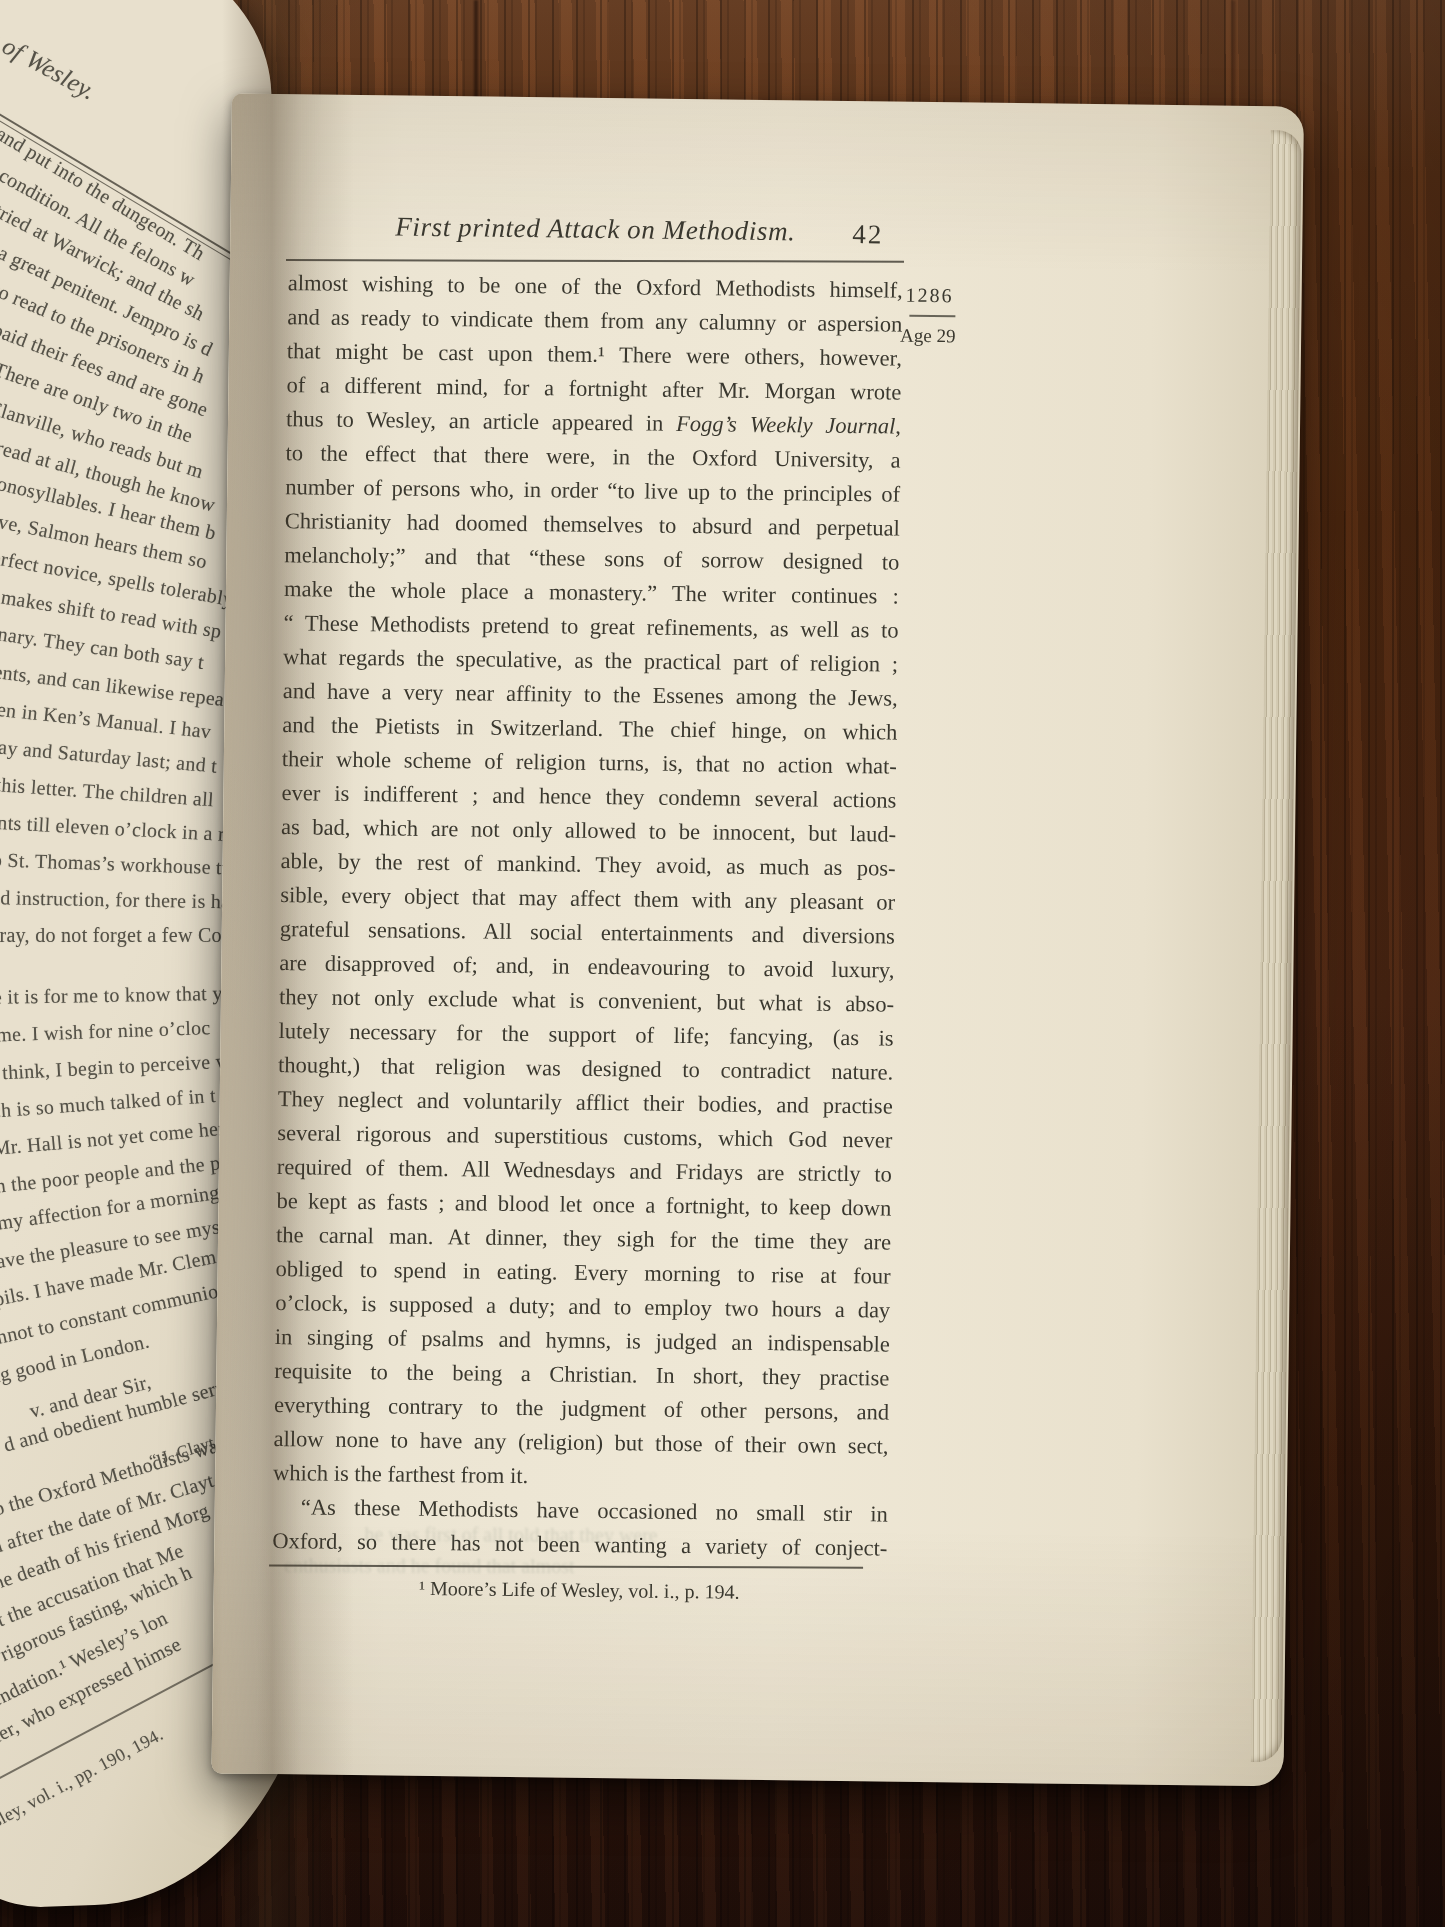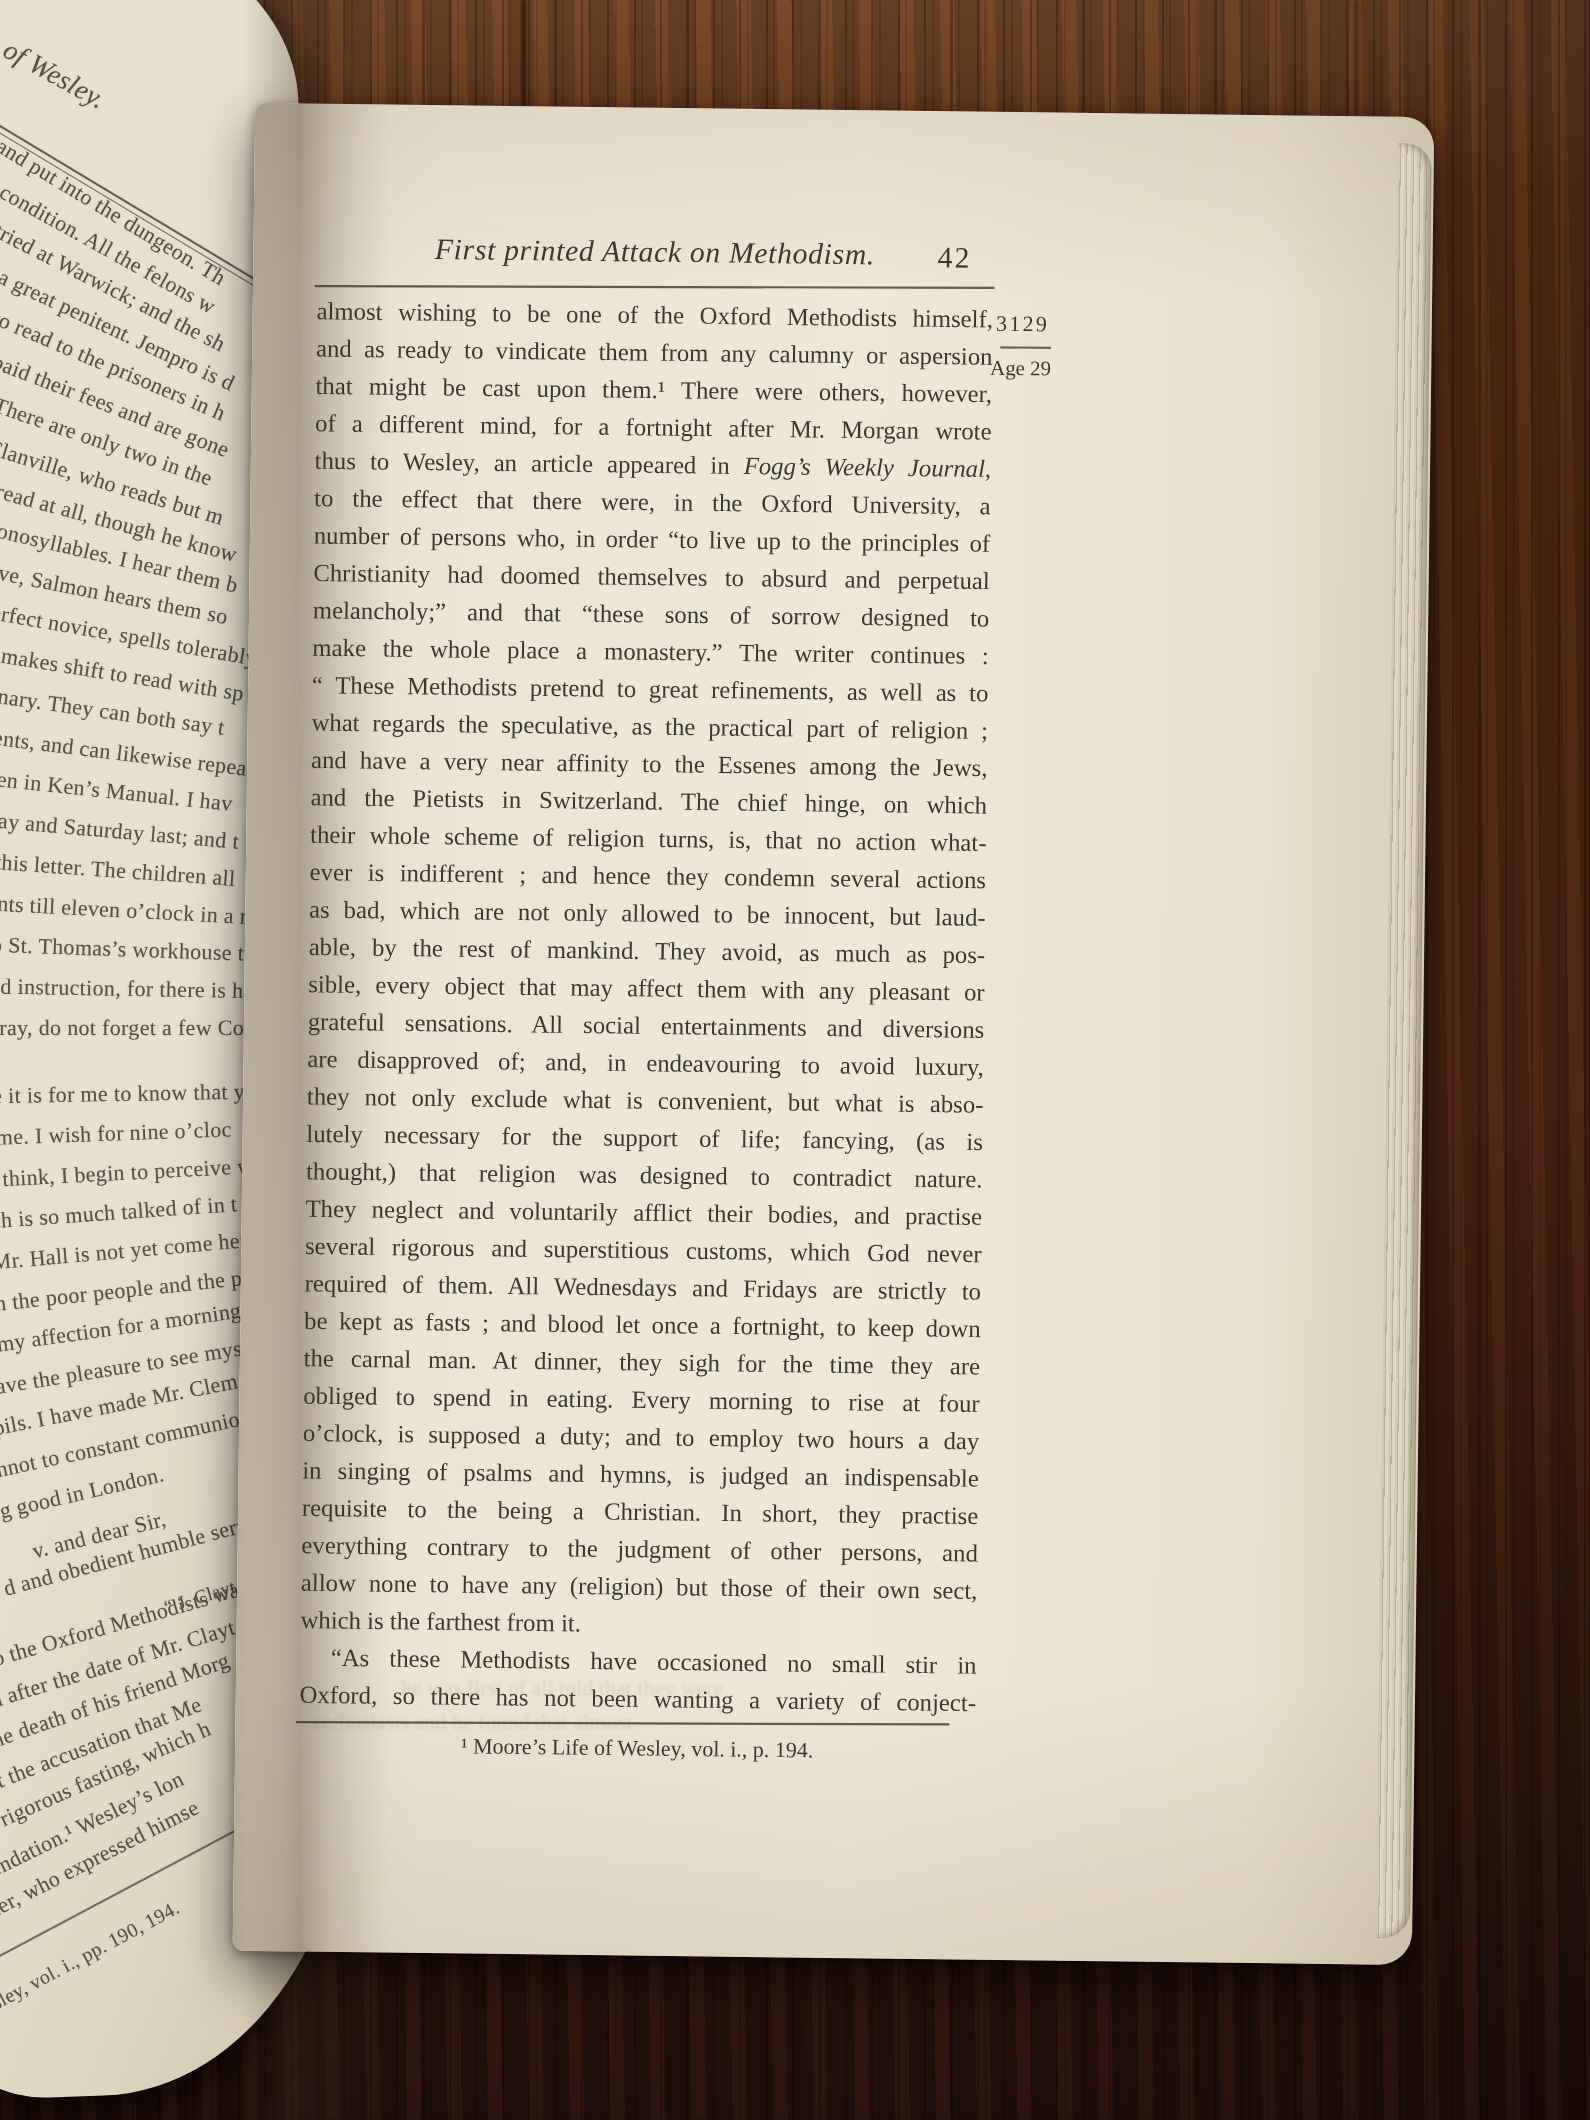--- a/index.html
+++ b/index.html
@@ -147,21 +147,21 @@
       <div class="frag" style="left: -6px; top: 1812px; font-size: 18px; transform: rotate(-28deg);">sley, vol. i., pp. 190, 194.</div>
     </div>
 
   <div class="right-page">
     <div class="fore-edge"></div>
 
     <div class="page-header-title">First printed Attack on Methodism.</div>
     <div class="page-number">42</div>
     <div class="header-rule"></div>
 
-    <div class="margin-year">3129</div>
+    <div class="margin-year">1286</div>
     <div class="margin-rule"></div>
     <div class="margin-age">Age 29</div>
 
     <div class="body-text">
 
     <div class="bline">almost wishing to be one of the Oxford Methodists himself,</div>
         <div class="bline">and as ready to vindicate them from any calumny or aspersion</div>
         <div class="bline">that might be cast upon them.¹  There were others, however,</div>
         <div class="bline">of a different mind, for a fortnight after Mr. Morgan wrote</div>
         <div class="bline">thus to Wesley, an article appeared in <i>Fogg’s Weekly Journal</i>,</div>

